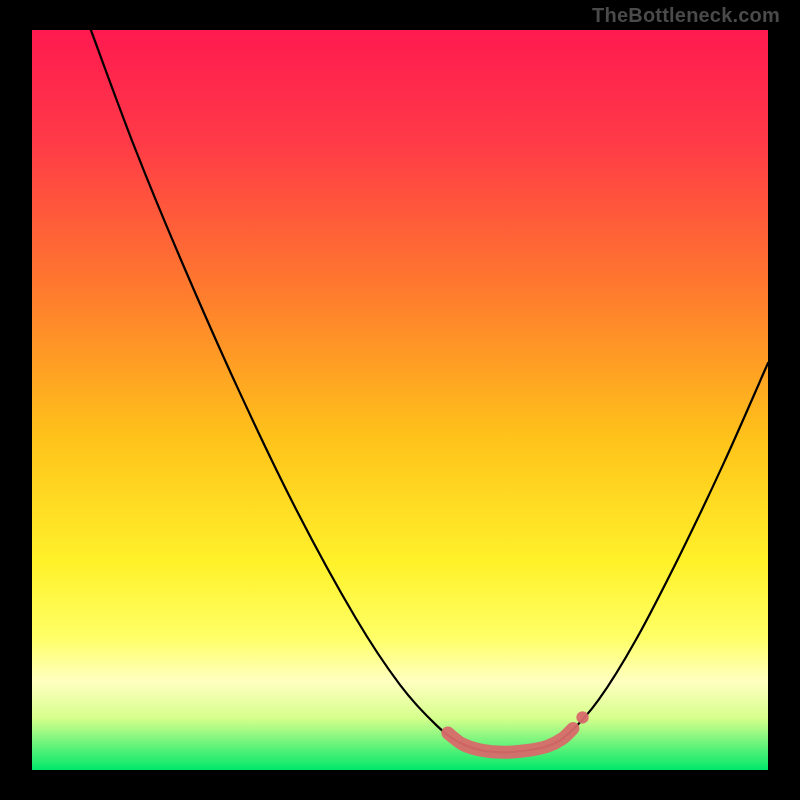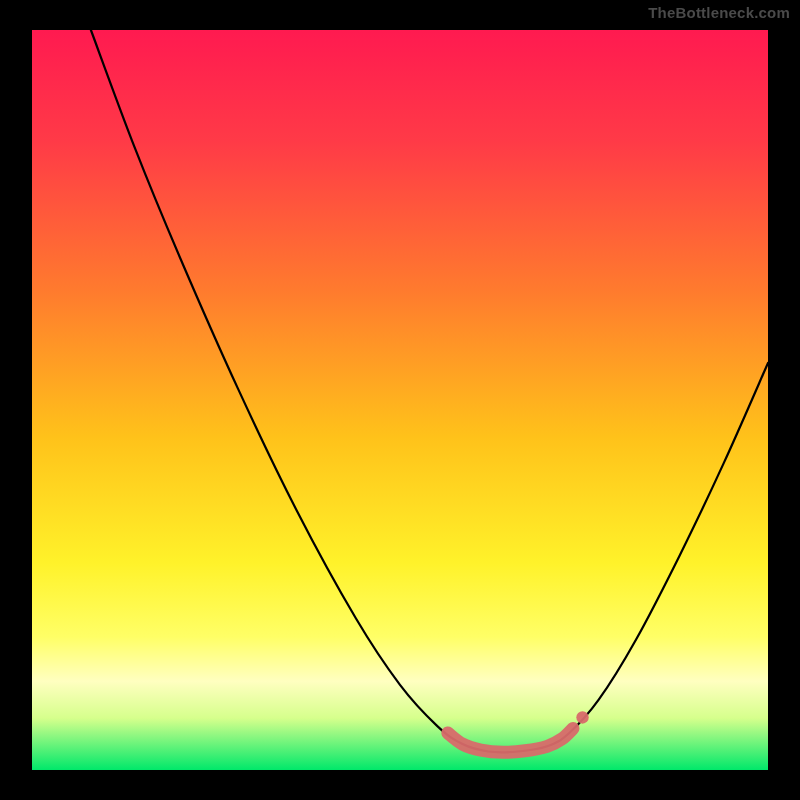--- a/index.html
+++ b/index.html
@@ -13,22 +13,22 @@
   }
   .frame {
     position: relative;
     width: 800px;
     height: 800px;
     background: #000;
   }
   .watermark {
     position: absolute;
     top: 4px;
-    right: 10px;
-    font-size: 15px;
+    right: 20px;
+    font-size: 20px;
     font-weight: 600;
     color: #4a4a4a;
     letter-spacing: 0.2px;
     z-index: 3;
   }
   svg {
     position: absolute;
     top: 0;
     left: 0;
   }

